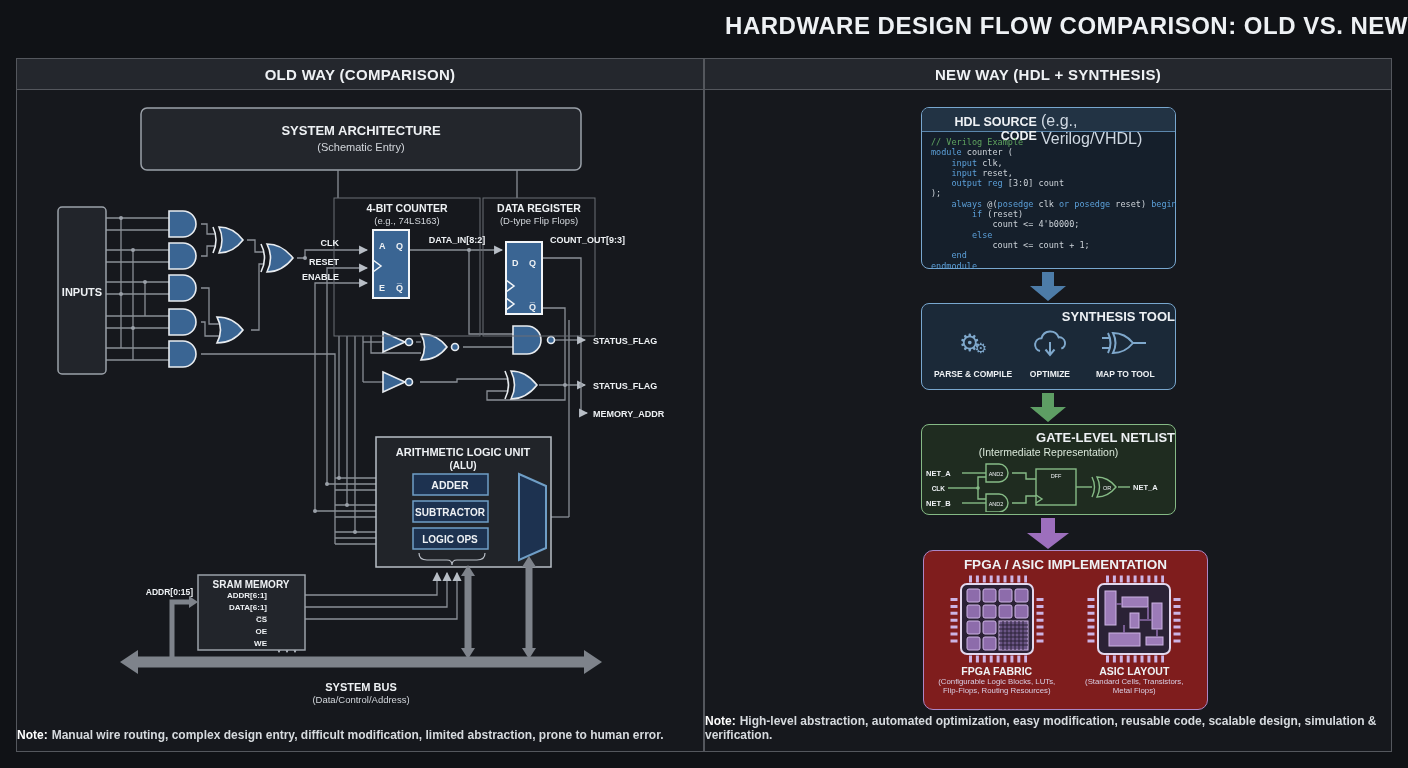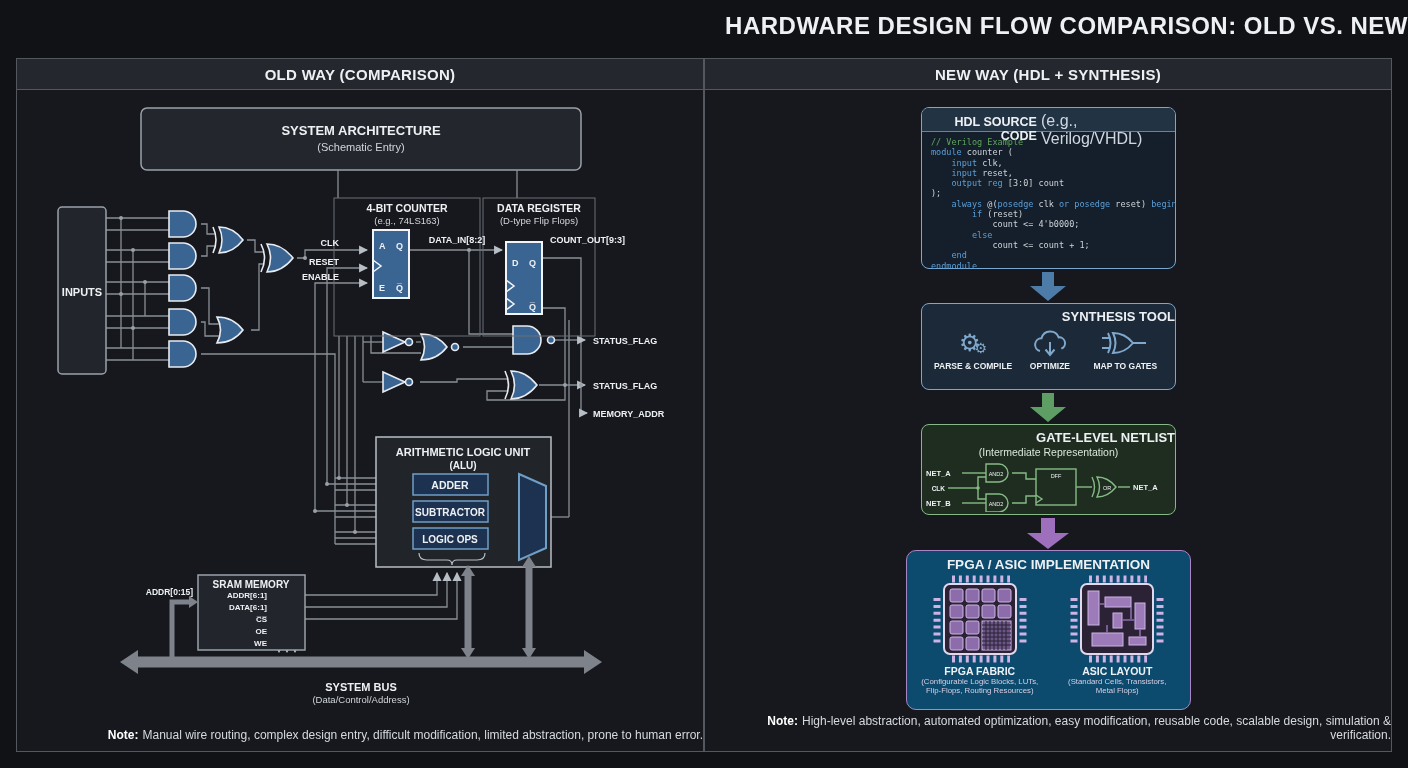--- a/index.html
+++ b/index.html
@@ -3,21 +3,21 @@
 <meta charset="utf-8">
 <style>
   html,body{margin:0;padding:0;background:#0f1115;font-family:"Liberation Sans",sans-serif;color:#eef1f4;}
   #stage{position:relative;width:1408px;height:768px;overflow:hidden;background:#101216;}
   #title{position:absolute;top:12px;left:0;width:100%;text-align:right;font-size:24px;font-weight:bold;letter-spacing:.5px;}
   .panel{position:absolute;top:58px;width:688px;height:694px;border:1px solid #54575d;background:#16181d;box-sizing:border-box;}
   #panel-left{left:16px;}
   #panel-right{left:704px;}
   .panel-header{height:30px;background:#24272d;border-bottom:1px solid #54575d;display:flex;align-items:center;justify-content:center;font-weight:bold;font-size:15px;letter-spacing:.3px;}
   .panel-body{position:absolute;top:31px;left:0;right:0;bottom:0;}
-  .note{position:absolute;bottom:9px;left:0;width:100%;text-align:right;font-size:12px;color:#d6dade;}
+  .note{position:absolute;bottom:9px;left:0;width:100%;text-align:left;font-size:12px;color:#d6dade;font-weight:bold;}
   .note b{color:#ffffff;}
   .note .note-text{margin-left:4px;}
   svg text{font-family:"Liberation Sans",sans-serif;fill:#eef1f4;}
   .t-b{font-weight:bold;}
   .t-sub{fill:#d2d6db;}
   
   .rbox{position:absolute;left:216px;width:255px;box-sizing:border-box;border-radius:8px;}
   #hdl-box{top:17px;height:162px;background:#151f2b;border:1.5px solid #78a7cf;}
   .hdl-header{height:24px;background:#223344;border-bottom:1px solid #5c87ad;border-radius:7px 7px 0 0;display:flex;align-items:baseline;justify-content:center;gap:4px;padding-top:4px;box-sizing:border-box;}
   .hdl-title{font-size:12.5px;font-weight:bold;text-align:right;}
@@ -26,24 +26,24 @@
   .tok-kw{color:#5b9fd8;}
   .tok-com{color:#5fa45f;}
   .tok-pl{color:#ccd2d8;}
   #syn-box{top:213px;height:87px;background:#1b2938;border:1.5px solid #78a7cf;}
   .rbox-title{text-align:right;font-size:13px;font-weight:bold;margin-top:5px;}
   .syn-row{display:flex;justify-content:space-between;padding:1px 12px 0;}
   .syn-step{display:flex;flex-direction:column;align-items:center;width:80px;}
   .syn-icon{height:35px;display:flex;align-items:center;justify-content:center;color:#7fa8cc;}
   .gear-big{font-size:24px;line-height:24px;}
   .gear-small{font-size:14px;line-height:14px;margin:10px 0 0 -6px;}
-  .syn-label{font-size:8.5px;font-weight:bold;margin-top:1px;white-space:nowrap;}
+  .syn-label{font-size:8.5px;font-weight:bold;margin-top:9px;white-space:nowrap;}
   #net-box{top:334px;height:91px;background:#1f2c20;border:1.5px solid #85b985;}
   .net-sub{text-align:center;font-size:10.5px;color:#d8e6d8;margin-top:1px;}
-  #impl-box{top:460px;left:201px;width:285px;height:160px;background:#0c4a6e;border:1.5px solid #ab86c6;border-radius:10px;}
+  #impl-box{top:460px;left:218px;width:285px;height:160px;background:#7f1d1d;border:1.5px solid #ab86c6;border-radius:10px;}
   .impl-title{text-align:center;font-size:13.5px;font-weight:bold;margin-top:6px;}
   .impl-row{display:flex;justify-content:space-around;padding:2px 4px 0;}
   .chip-col{display:flex;flex-direction:column;align-items:center;width:136px;text-align:center;}
   .chip-title{font-size:10.5px;font-weight:bold;margin-top:1px;}
   .chip-sub{font-size:7.8px;line-height:9.3px;color:#d9cfe4;white-space:nowrap;}
   .flow-arrow{position:absolute;}
 </style>
 </head>
 <body>
 
@@ -300,21 +300,21 @@
           <div class="syn-step">
             <div class="syn-icon">
               <svg width="46" height="26" viewBox="0 0 46 26">
                 <path d="M6,3 q5,10 0,20" fill="none" stroke="#7fa8cc" stroke-width="2"></path>
                 <path d="M11,3 q12,0 20,10 q-8,10 -20,10 q5,-10 0,-20 z" fill="none" stroke="#7fa8cc" stroke-width="2"></path>
                 <line x1="31" y1="13" x2="44" y2="13" stroke="#7fa8cc" stroke-width="2"></line>
                 <line x1="0" y1="8" x2="7" y2="8" stroke="#7fa8cc" stroke-width="2"></line>
                 <line x1="0" y1="18" x2="7" y2="18" stroke="#7fa8cc" stroke-width="2"></line>
               </svg>
             </div>
-            <div class="syn-label">MAP TO GATES</div>
+            <div class="syn-label">MAP TO TOOL</div>
           </div>
         </div>
       </div>
 
       <svg class="flow-arrow" style="left:325px;top:303px;" width="36" height="29">
         <polygon points="12,0 24,0 24,14 36,14 18,29 0,14 12,14" fill="#5e9e64"></polygon>
       </svg>
 
       <div class="rbox" id="net-box">
         <div class="rbox-title">GATE-LEVEL NETLIST</div>

